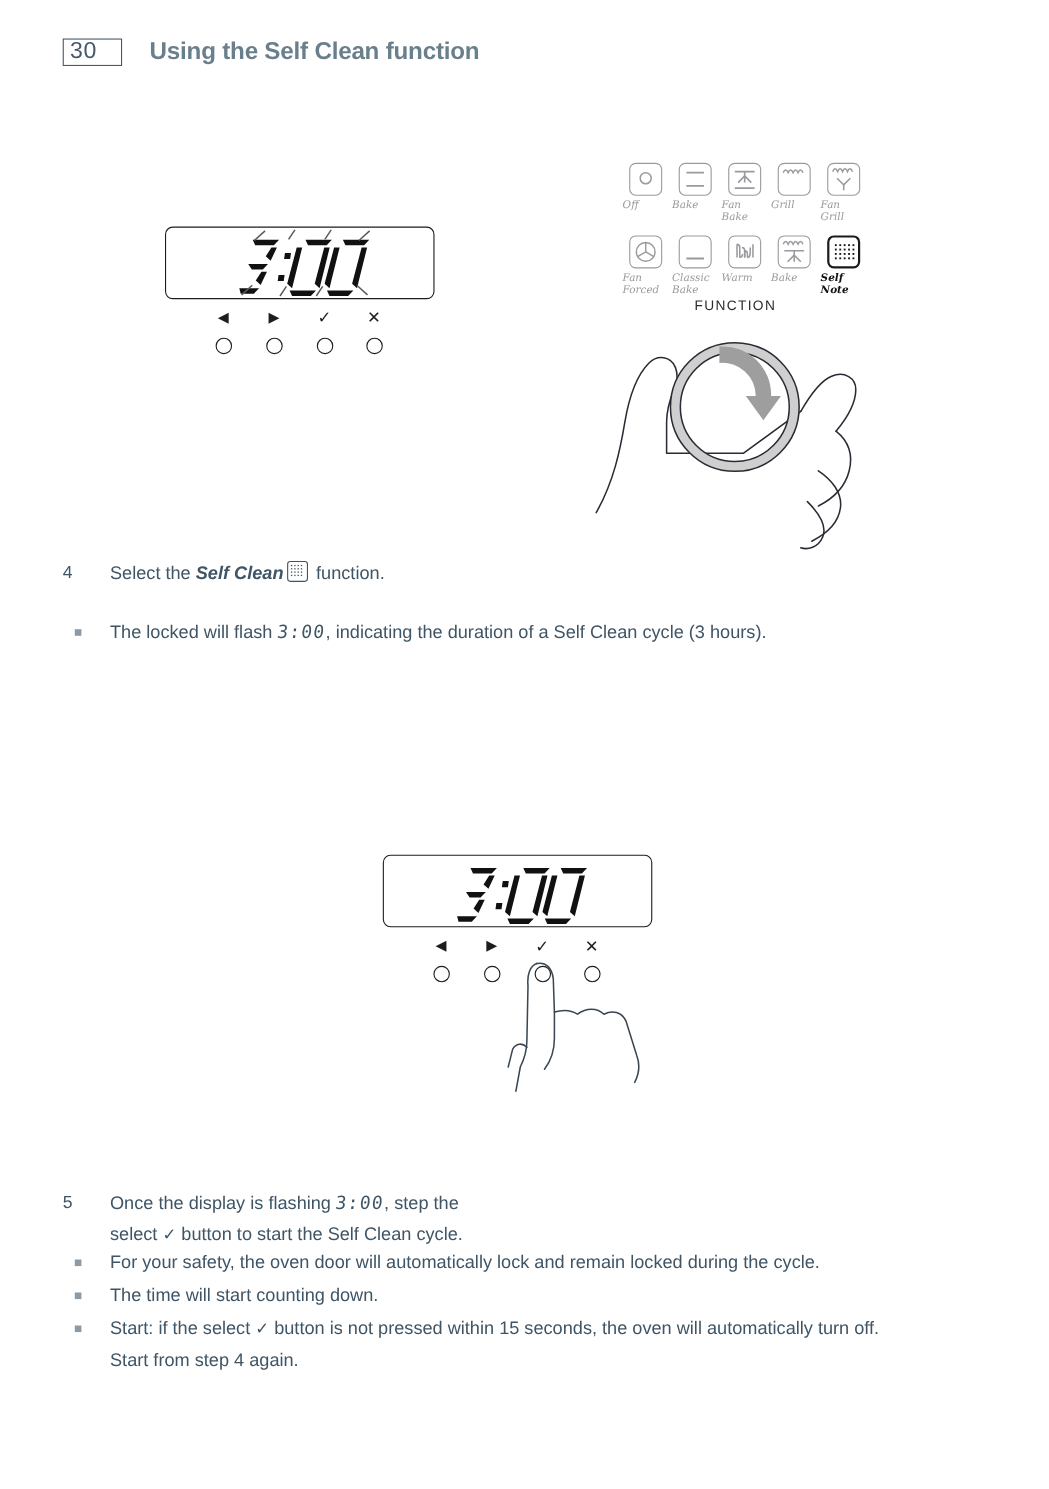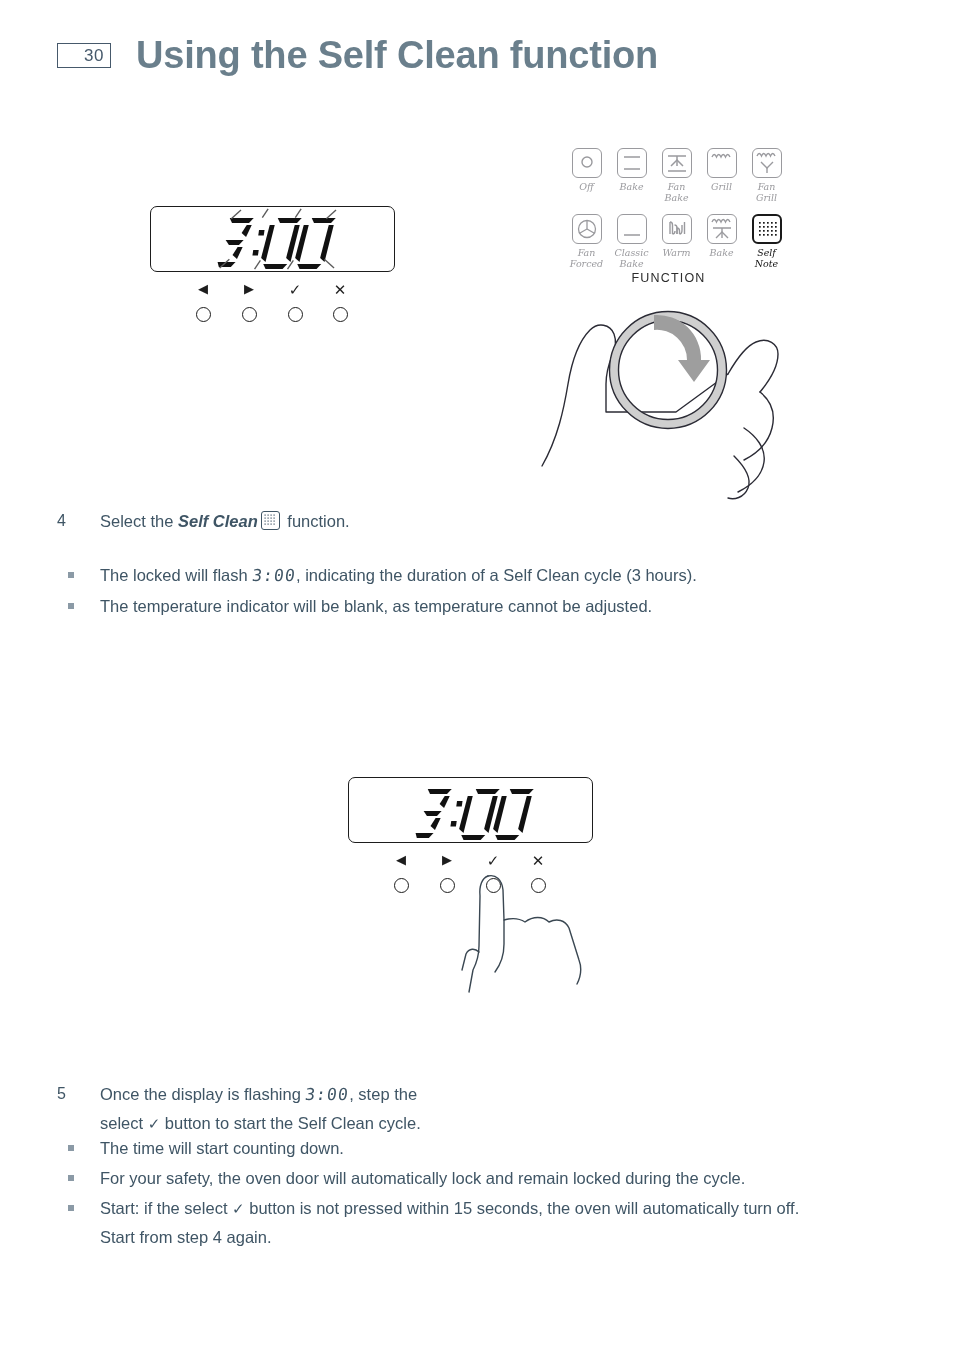--- a/index.html
+++ b/index.html
@@ -9,24 +9,24 @@
     color:#3f5565;
     position:relative;overflow:hidden;
   }
   .page{position:absolute;inset:0;}
 
   
   .header{position:absolute;left:57px;top:34px;display:flex;align-items:center;}
   .pagebox{
     width:54px;height:25px;border:1.4px solid #46596b;box-sizing:border-box;
     display:flex;align-items:center;justify-content:flex-end;
-    padding-right:6px;font-size:17px;color:#46596b;letter-spacing:.5px;
+    padding-right:22px;font-size:21px;color:#46596b;letter-spacing:.5px;
   }
   .page-title{
-    margin-left:25px;font-size:38px;font-weight:bold;color:#6a7f8c;
+    margin-left:25px;font-size:22px;font-weight:bold;color:#6a7f8c;
     letter-spacing:-.2px;white-space:nowrap;
   }
 
   
   .display-wrap{position:absolute;}
   .panel{
     border:1.6px solid #1d1d1d;border-radius:7px;background:#fff;
     box-sizing:border-box;position:relative;
   }
   .seg{
@@ -44,32 +44,32 @@
   .glyph{font-size:15px;color:#1d1d1d;line-height:1;height:16px;}
   .glyph.tri{font-size:13px;}
   .dot{
     width:15px;height:15px;border:1.5px solid #1d1d1d;border-radius:50%;
     margin:9px auto 0;box-sizing:border-box;background:transparent;
   }
 
   
   .fn-grid{position:absolute;left:566px;top:148px;}
   .fn-row{display:flex;}
-  .fn-cell{width:41px;margin-right:4px;text-align:center;}
+  .fn-cell{width:41px;margin-right:4px;}
   .fn-box{
     width:30px;height:30px;border:1.6px solid #9a9a9e;border-radius:6px;
     margin:0 auto;box-sizing:border-box;position:relative;overflow:hidden;
     background:#fff;
   }
   .fn-cell.selected .fn-box{border-color:#1a1a1a;border-width:2.4px;}
   .fn-label{
     font-family:"DejaVu Serif", serif;font-style:italic;font-size:9.5px;
     color:#9a9a9e;line-height:11px;margin-top:3px;
   }
-  .fn-cell.selected .fn-label{color:#111;font-weight:normal;}
+  .fn-cell.selected .fn-label{color:#111;font-weight:bold;}
   .fn-caption{
     position:absolute;left:566px;top:271px;width:205px;text-align:center;
     font-size:12.5px;color:#2c2c2c;letter-spacing:1.2px;
   }
 
   
   .txt{position:absolute;font-size:16.5px;color:#3f5565;line-height:28px;}
   .step{display:flex;}
   .step-num{width:43px;flex:0 0 43px;font-size:16px;color:#3f5565;}
   .bullet-list{position:absolute;}
@@ -380,26 +380,20 @@
     </div>
   </div>
 
   <div class="txt bullet-list" style="left:57px;top:561px;width:800px;">
     <div class="bullet">
       <div class="bullet-mark">
           <i></i>
         </div>
       <div class="bullet-body"><span>The locked will flash </span><span class="seg-inline">3:00</span><span>, indicating the duration of a Self Clean cycle (3 hours).</span></div>
     </div>
-    <div class="bullet">
-      <div class="bullet-mark">
-          <i></i>
-        </div>
-      <div class="bullet-body">The temperature indicator will be blank, as temperature cannot be adjusted.</div>
-    </div>
   </div>
 
   <div class="display-wrap" style="left:348px;top:777px;">
     <div class="panel" style="width:245px;height:66px;">
       <div class="seg" style="font-size:0;">
         <svg width="245" height="66" viewBox="0 0 245 66">
           <g transform="translate(76,10) skewX(-8)" fill="#111">
             <g>
               <polygon points="3,2 27,2 23,7 6,7"></polygon>
               <polygon points="26,9 22,21 17,17 21,9"></polygon>
@@ -469,27 +463,27 @@
         <span>select </span><span class="tick">✓</span><span> button to start the Self Clean cycle.</span>
       </div>
     </div>
   </div>
 
   <div class="txt bullet-list" style="left:57px;top:1134px;width:860px;">
     <div class="bullet">
       <div class="bullet-mark">
           <i></i>
         </div>
-      <div class="bullet-body">The time will start counting down.</div>
+      <div class="bullet-body">For your safety, the oven door will automatically lock and remain locked during the cycle.</div>
     </div>
     <div class="bullet">
       <div class="bullet-mark">
           <i></i>
         </div>
-      <div class="bullet-body">For your safety, the oven door will automatically lock and remain locked during the cycle.</div>
+      <div class="bullet-body">The time will start counting down.</div>
     </div>
     <div class="bullet">
       <div class="bullet-mark">
           <i></i>
         </div>
       <div class="bullet-body"><span>Start: if the select </span><span class="tick">✓</span><span> button is not pressed within 15 seconds, the oven will automatically turn off.</span><br><span>Start from step 4 again.</span></div>
     </div>
   </div>
 
 </div>

